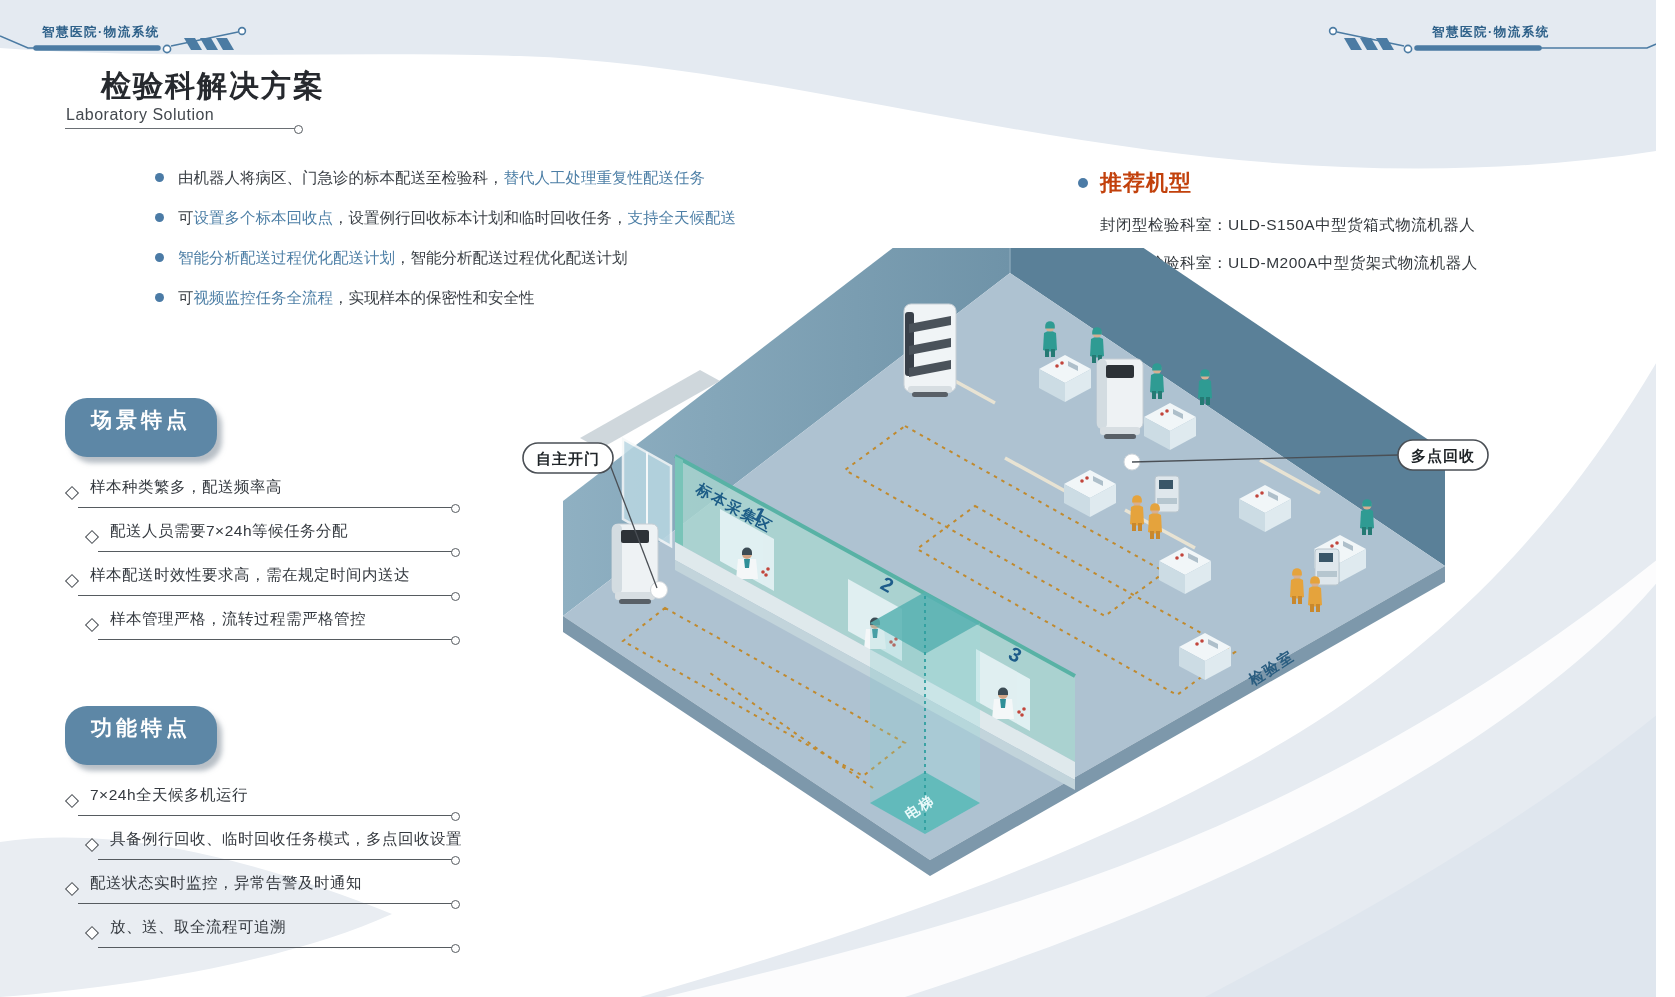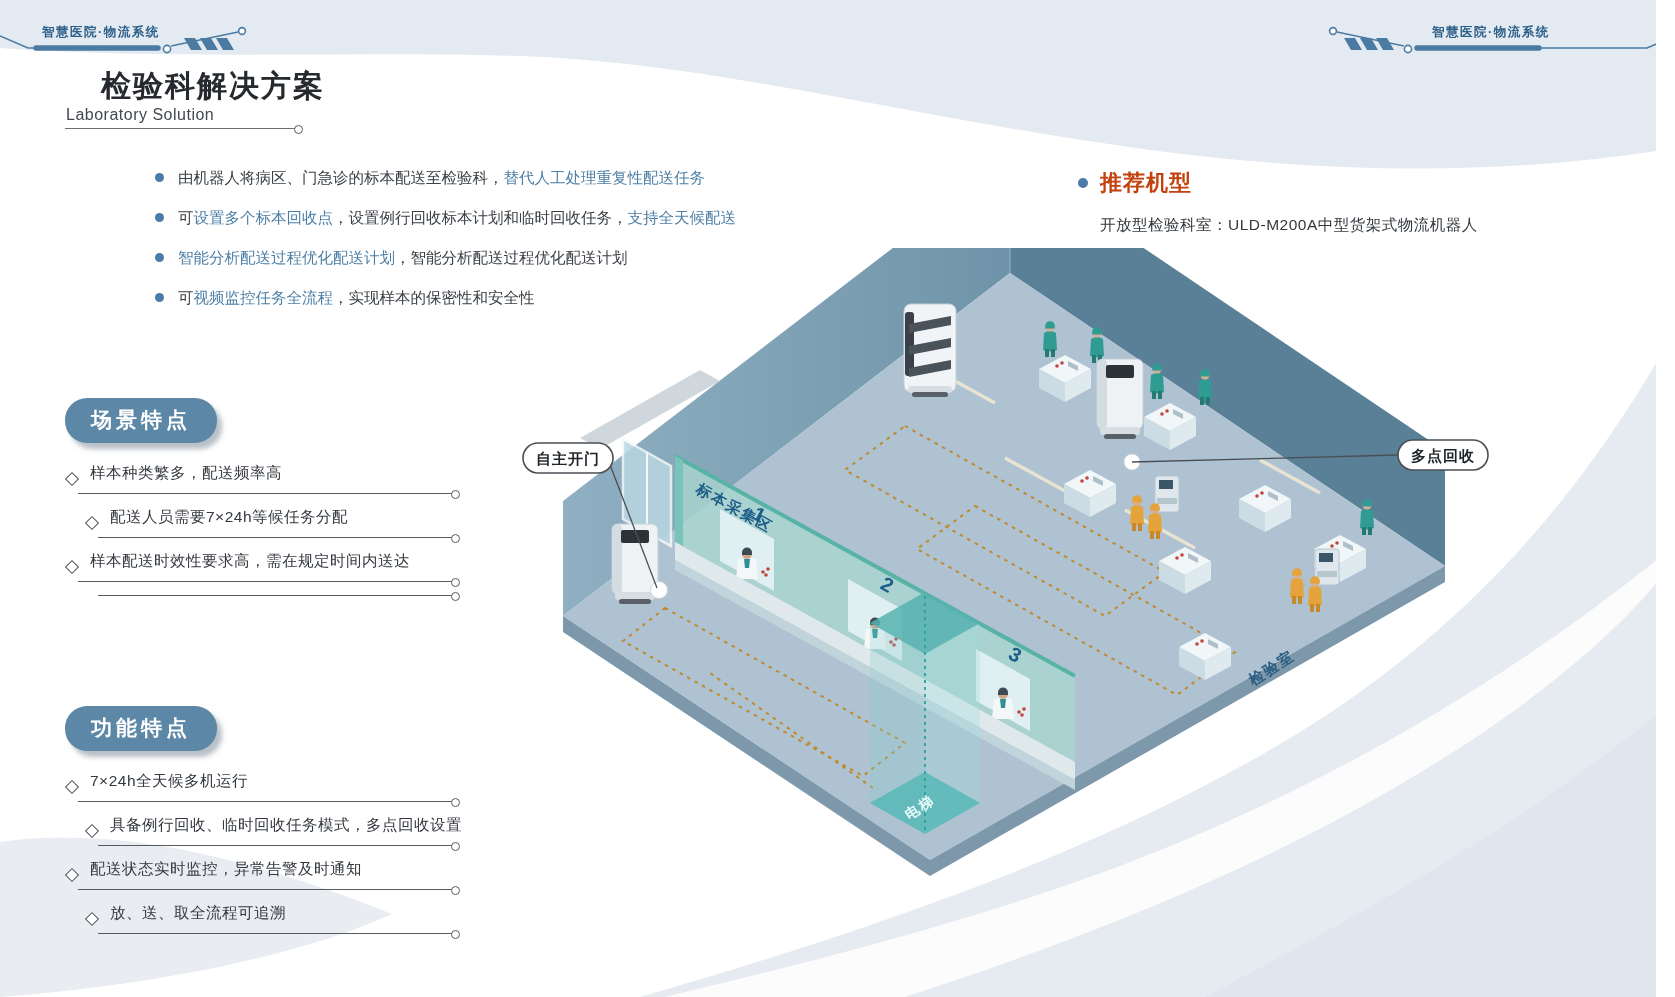--- a/index.html
+++ b/index.html
@@ -27,21 +27,21 @@
   
   .recommend{position:absolute;left:1078px;top:168px;width:560px;}
   .rec-head{display:flex;align-items:center;}
   .rec-head .dot{width:10px;height:10px;border-radius:50%;background:#4b7ba6;margin-right:12px;}
   .rec-head span{font-size:22px;font-weight:bold;color:#c2410c;letter-spacing:1px;}
   .rec-item{margin:17px 0 0 22px;font-size:15.5px;color:#33383d;letter-spacing:.5px;}
 
   
   .feat-block{position:absolute;left:65px;width:415px;}
   .feat-pill{display:inline-block;background:#5d87a6;color:#fff;font-size:21px;font-weight:bold;
-             letter-spacing:4px;padding:8px 26px 9px 26px;border-radius:22px;
+             letter-spacing:4px;padding:8px 26px 23px 26px;border-radius:22px;
              box-shadow:5px 6px 5px rgba(125,138,152,.55);}
   .feat-list{margin-top:20px;}
   .feat-item{margin-bottom:13px;}
   .feat-item.indent{margin-left:20px;}
   .feat-line{display:flex;align-items:flex-end;}
   .diamond{flex:0 0 auto;width:8px;height:8px;border:1.5px solid #4a4f55;transform:rotate(45deg);margin:0 13px 0 2px;background:#fff;}
   .feat-label{font-size:15.5px;color:#34393f;letter-spacing:.5px;}
   .feat-underline{position:relative;height:0;border-top:1.4px solid #565b60;margin:9px 0 0 13px;}
   .feat-item .feat-underline{width:377px;}
   .feat-item.indent .feat-underline{width:357px;}
@@ -108,20 +108,21 @@
         <span class="dot"></span>
         <p><span>可</span><span class="hl">视频监控任务全流程</span><span>，实现样本的保密性和安全性</span></p>
       </div>
     </div>
 
   <div class="recommend">
     <div class="rec-head">
       <span class="dot"></span>
       <span>推荐机型</span>
     </div>
+    <div class="rec-item">封闭型检验科室：ULD-S150A中型货箱式物流机器人</div>
     <div class="rec-item">开放型检验科室：ULD-M200A中型货架式物流机器人</div>
   </div>
 
   <div class="feat-block" style="top:398px;">
     <span class="feat-pill">场景特点</span>
     <div class="feat-list">
         <div class="feat-item">
           <div class="feat-line">
             <span class="diamond"></span>
             <span class="feat-label">样本种类繁多，配送频率高</span>
@@ -142,20 +143,24 @@
         <div class="feat-item">
           <div class="feat-line">
             <span class="diamond"></span>
             <span class="feat-label">样本配送时效性要求高，需在规定时间内送达</span>
           </div>
           <div class="feat-underline">
             <span class="endcap"></span>
           </div>
         </div>
         <div class="feat-item indent">
+          <div class="feat-line">
+            <span class="diamond"></span>
+            <span class="feat-label">样本管理严格，流转过程需严格管控</span>
+          </div>
           <div class="feat-underline">
             <span class="endcap"></span>
           </div>
         </div>
       </div>
   </div>
 
   <div class="feat-block" style="top:706px;">
     <span class="feat-pill">功能特点</span>
     <div class="feat-list">

